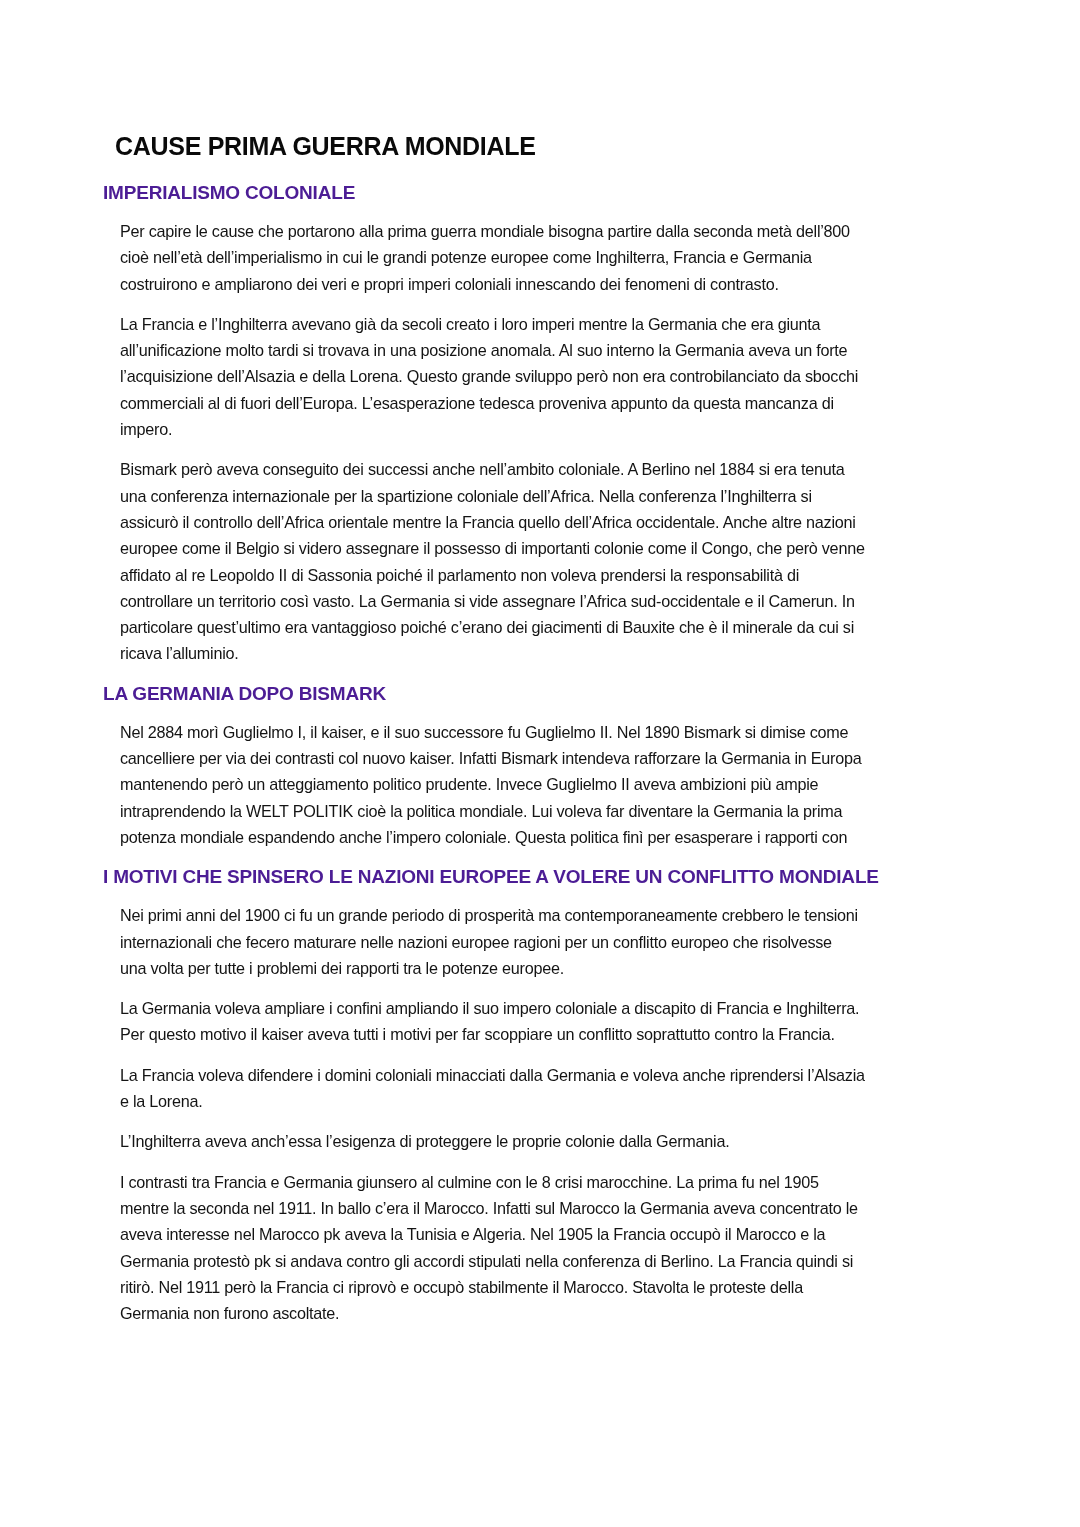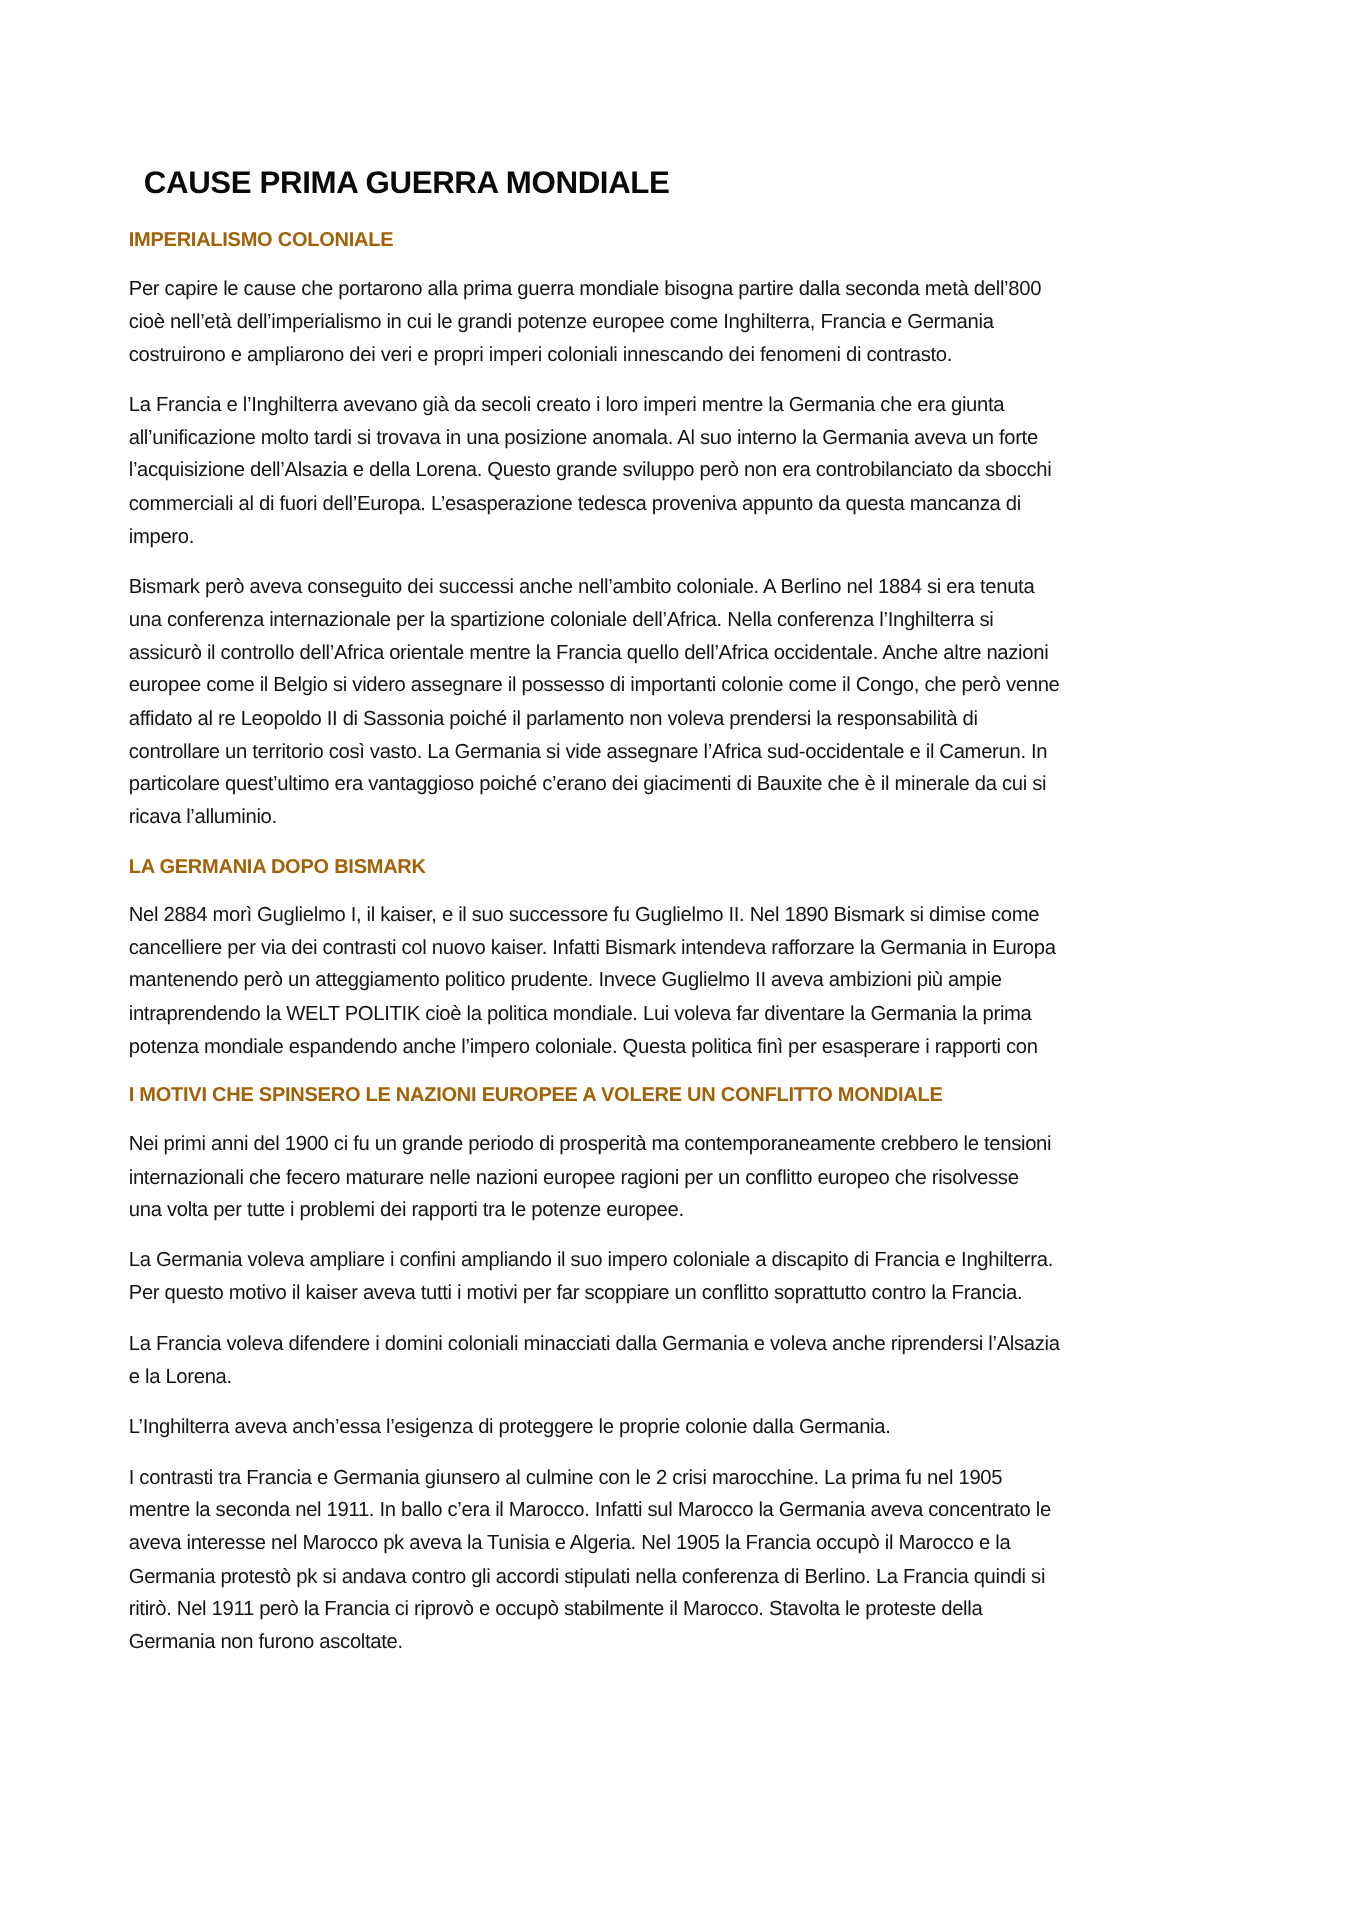--- a/index.html
+++ b/index.html
@@ -23,37 +23,38 @@
     }
     .doc-title {
       font-size: 25px;
       font-weight: bold;
       letter-spacing: -0.3px;
       margin: 0 0 16px 12px;
       line-height: 36px;
       color: #0a0a0a;
     }
     .section-heading {
-      font-size: 16px;
+      font-size: 19px;
       font-weight: bold;
       margin: 0 0 12px 0;
       line-height: 26px;
-      color: #a16207;
+      color: #4c1d95;
       letter-spacing: -0.2px;
     }
     .para {
       font-size: 16.2px;
       line-height: 26.3px;
       margin: 0 0 14px 0;
       letter-spacing: -0.25px;
       color: #141414;
     }
     .line {
       display: block;
       white-space: nowrap;
+      margin-left: 17px;
     }
   </style>
 </head>
 <body>
 
 <div class="page">
   <h1 class="doc-title">CAUSE PRIMA GUERRA MONDIALE</h1>
 
   <section>
     <h2 class="section-heading">IMPERIALISMO COLONIALE</h2>
@@ -104,21 +105,21 @@
       <span class="line">Per questo motivo il kaiser aveva tutti i motivi per far scoppiare un conflitto soprattutto contro la Francia.</span>
     </p>
     <p class="para">
       <span class="line">La Francia voleva difendere i domini coloniali minacciati dalla Germania e voleva anche riprendersi l’Alsazia</span>
       <span class="line">e la Lorena.</span>
     </p>
     <p class="para">
       <span class="line">L’Inghilterra aveva anch’essa l’esigenza di proteggere le proprie colonie dalla Germania.</span>
     </p>
     <p class="para">
-      <span class="line">I contrasti tra Francia e Germania giunsero al culmine con le 2 crisi marocchine. La prima fu nel 1905</span>
+      <span class="line">I contrasti tra Francia e Germania giunsero al culmine con le 8 crisi marocchine. La prima fu nel 1905</span>
       <span class="line">mentre la seconda nel 1911. In ballo c’era il Marocco. Infatti sul Marocco la Germania aveva concentrato le</span>
       <span class="line">aveva interesse nel Marocco pk aveva la Tunisia e Algeria. Nel 1905 la Francia occupò il Marocco e la</span>
       <span class="line">Germania protestò pk si andava contro gli accordi stipulati nella conferenza di Berlino. La Francia quindi si</span>
       <span class="line">ritirò. Nel 1911 però la Francia ci riprovò e occupò stabilmente il Marocco. Stavolta le proteste della</span>
       <span class="line">Germania non furono ascoltate.</span>
     </p>
   </section>
 </div>
 
 </body></html>

